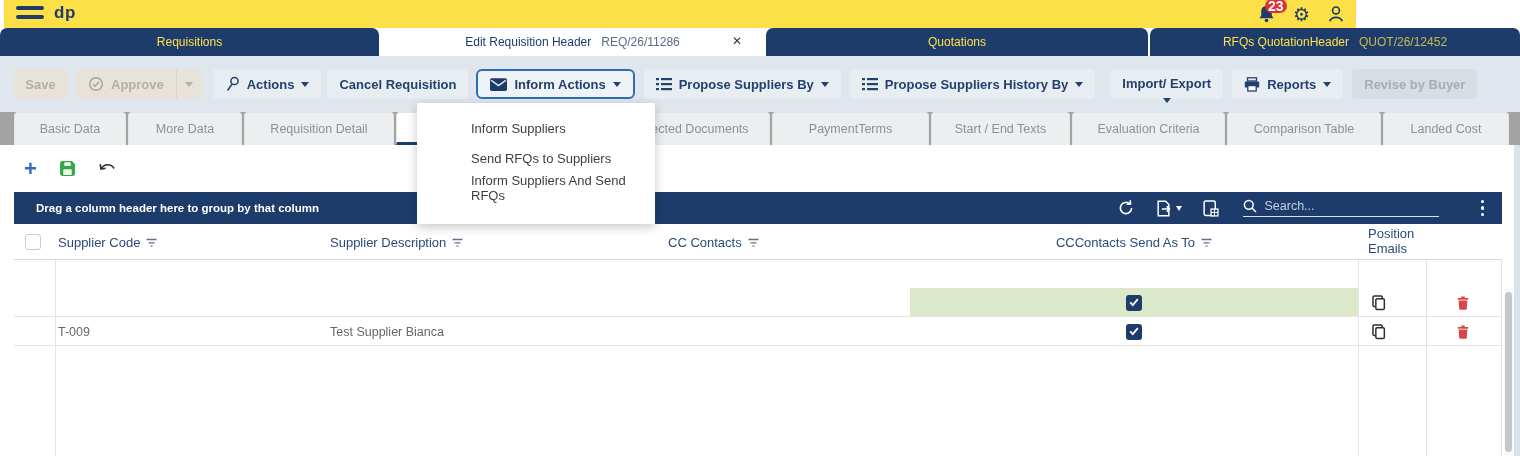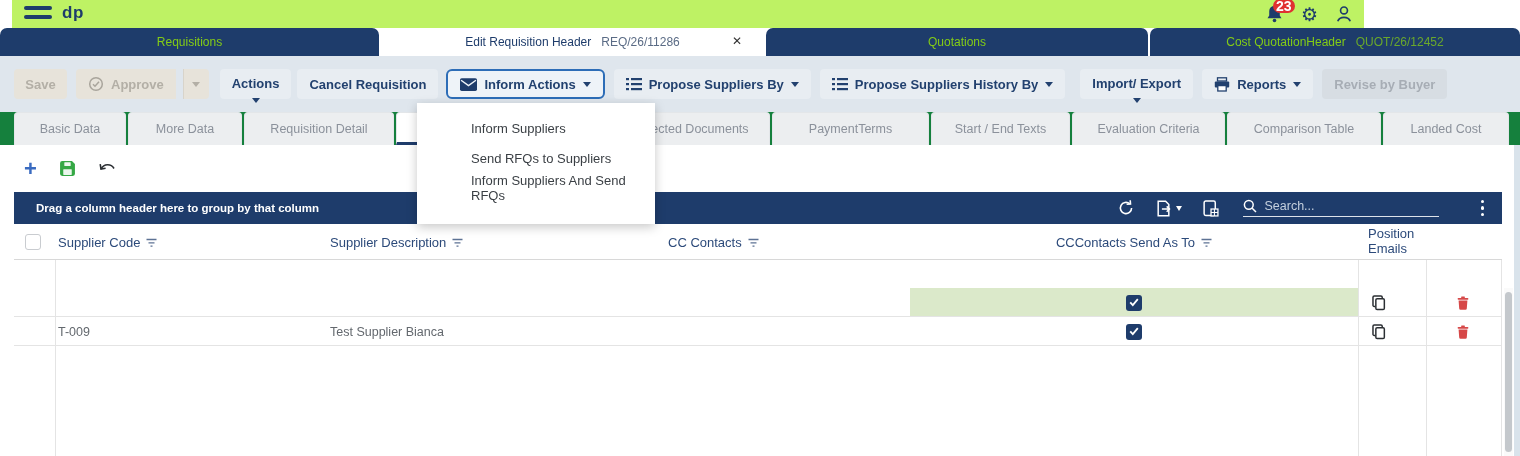--- a/index.html
+++ b/index.html
@@ -1,52 +1,52 @@
 <!DOCTYPE html>
 <html><head>
 <meta charset="utf-8">
 <style>
   * { margin:0; padding:0; box-sizing:border-box; }
   html,body { background:#fff; }
   body { font-family:"Liberation Sans", sans-serif; }
   #app { position:relative; width:1520px; height:456px; overflow:hidden; background:#fff; }
 
   
-  .topbar { position:absolute; top:0; left:12px; width:1352px; height:28px; background:#bef264; }
+  .topbar { position:absolute; top:0; left:4px; width:1352px; height:28px; background:#fde047; }
   .hamburger { position:absolute; left:12px; top:6px; width:28px; cursor:pointer; }
   .hamburger .bar { height:4px; background:#1e3c6b; border-radius:2px; margin-bottom:5px; }
   .logo { position:absolute; left:50px; top:3px; font-size:17px; font-weight:bold; color:#1e3c6b; letter-spacing:0.5px; }
   .top-icons { position:absolute; right:10px; top:0; height:28px; display:flex; align-items:center; gap:16px; }
   .bell-wrap { position:relative; width:20px; height:22px; }
   .badge { position:absolute; top:-4px; left:8px; min-width:18px; height:14px; padding:0 3px; background:#e03131; color:#fff; font-size:14px; font-weight:bold; border-radius:8px; display:flex; align-items:center; justify-content:center; }
   .gear-glyph { font-size:19px; color:#1e3c6b; line-height:1; }
 
   
   .tabstrip { position:absolute; top:28px; left:0; width:1520px; height:28px; background:#fff; }
   .mtab { position:absolute; top:0; height:28px; border-radius:7px 7px 0 0; display:flex; align-items:center; justify-content:center; gap:10px; font-size:12px; cursor:pointer; }
-  .mtab.dark { background:#1e3c6b; color:#84cc16; }
+  .mtab.dark { background:#1e3c6b; color:#fde047; }
   .mtab.light { background:#fff; color:#1e3c6b; }
   .mtab .code { opacity:.75; }
   .mtab.light .code { color:#5a6b85; opacity:1; }
   .tab-close { position:absolute; right:22px; top:7px; font-size:12px; color:#333; cursor:pointer; line-height:1; }
 
   
   .toolbar { position:absolute; top:56px; left:0; width:1520px; height:56px; background:#dfe6ed; display:flex; align-items:center; padding-left:14px; }
   .btn { height:30px; display:flex; align-items:center; gap:7px; padding:0 12px; border-radius:4px; font-size:13px; font-weight:600; color:#22416f; cursor:pointer; white-space:nowrap; background:rgba(255,255,255,0.28); }
   .btn.disabled { background:#e7e3da; color:#b3afa6; cursor:default; }
   .btn.disabled-gray { background:#d7dde3; color:#a7adb5; cursor:default; }
   .btn.focused { border:2px solid #2d6db7; border-radius:6px; background:#eef3f8; }
   .btn-group { display:flex; align-items:stretch; }
   .btn-group .main { border-radius:4px 0 0 4px; }
   .btn-group .drop { width:26px; display:flex; align-items:center; justify-content:center; border-radius:0 4px 4px 0; border-left:1px solid #d8d4cb; }
   .caret { width:0; height:0; border-left:4px solid transparent; border-right:4px solid transparent; border-top:5px solid #22416f; display:inline-block; }
   .caret.dim { border-top-color:#b3afa6; }
 
   
-  .subtabs { position:absolute; top:112px; left:0; width:1520px; height:33px; background:#15803d; display:flex; padding-left:14px; }
+  .subtabs { position:absolute; top:112px; left:0; width:1520px; height:33px; background:#a3a3a3; display:flex; padding-left:14px; }
   .stab { height:33px; margin-right:2px; background:#eceef0; border-radius:4px 4px 0 0; display:flex; align-items:center; justify-content:center; font-size:12.5px; color:#8b919b; cursor:pointer; border:1px solid #e3e6e9; border-bottom:none; }
   .stab.active { background:#fff; border-bottom:3px solid #1e3c6b; color:#22416f; }
 
   
   .miniactions { position:absolute; top:145px; left:0; width:1520px; height:47px; background:#fff; display:flex; align-items:center; gap:22px; padding-left:24px; }
   .plus-glyph { font-size:22px; color:#3a6bc0; font-weight:bold; line-height:1; cursor:pointer; }
   .icon-btn { cursor:pointer; display:flex; align-items:center; }
 
   
   .grid { position:absolute; top:192px; left:14px; width:1488px; height:264px; background:#fff; }
@@ -120,42 +120,42 @@
     </div>
     <div class="mtab light" style="left:381px; width:383px;">
       <span>Edit Requisition Header</span>
       <span class="code">REQ/26/11286</span>
       <span class="tab-close">✕</span>
     </div>
     <div class="mtab dark" style="left:766px; width:382px;">
       <span>Quotations</span>
     </div>
     <div class="mtab dark" style="left:1150px; width:370px;">
-      <span>Cost QuotationHeader</span>
+      <span>RFQs QuotationHeader</span>
       <span class="code">QUOT/26/12452</span>
     </div>
   </div>
 
   <div class="toolbar">
     <div class="btn disabled" style="width:53px; justify-content:center;">
       <span>Save</span>
     </div>
-    <div class="btn-group" style="margin-left:9px;gap:7px;">
+    <div class="btn-group" style="margin-left:9px;">
       <div class="btn disabled main">
         <svg width="16" height="16" viewBox="0 0 16 16">
             <circle cx="8" cy="8" r="6.3" stroke="#a9a59c" stroke-width="1.5" fill="none"></circle>
             <path d="M5 8.2l2 2 4-4.4" stroke="#a9a59c" stroke-width="1.5" fill="none"></path>
           </svg>
         <span>Approve</span>
       </div>
       <div class="btn disabled drop">
           <span class="caret dim"></span>
         </div>
     </div>
-    <div class="btn" style="margin-left:11px;flex-direction:column;">
+    <div class="btn" style="margin-left:11px;">
       <svg width="15" height="16" viewBox="0 0 15 16">
           <circle cx="9.5" cy="5" r="3.6" stroke="#22416f" stroke-width="1.5" fill="none"></circle>
           <path d="M2.5 14.5L7 8.2" stroke="#22416f" stroke-width="1.5" fill="none"></path>
         </svg>
       <span>Actions</span>
       <span class="caret"></span>
     </div>
     <div class="btn" style="margin-left:6px;">
       <span>Cancel Requisition</span>
     </div>

